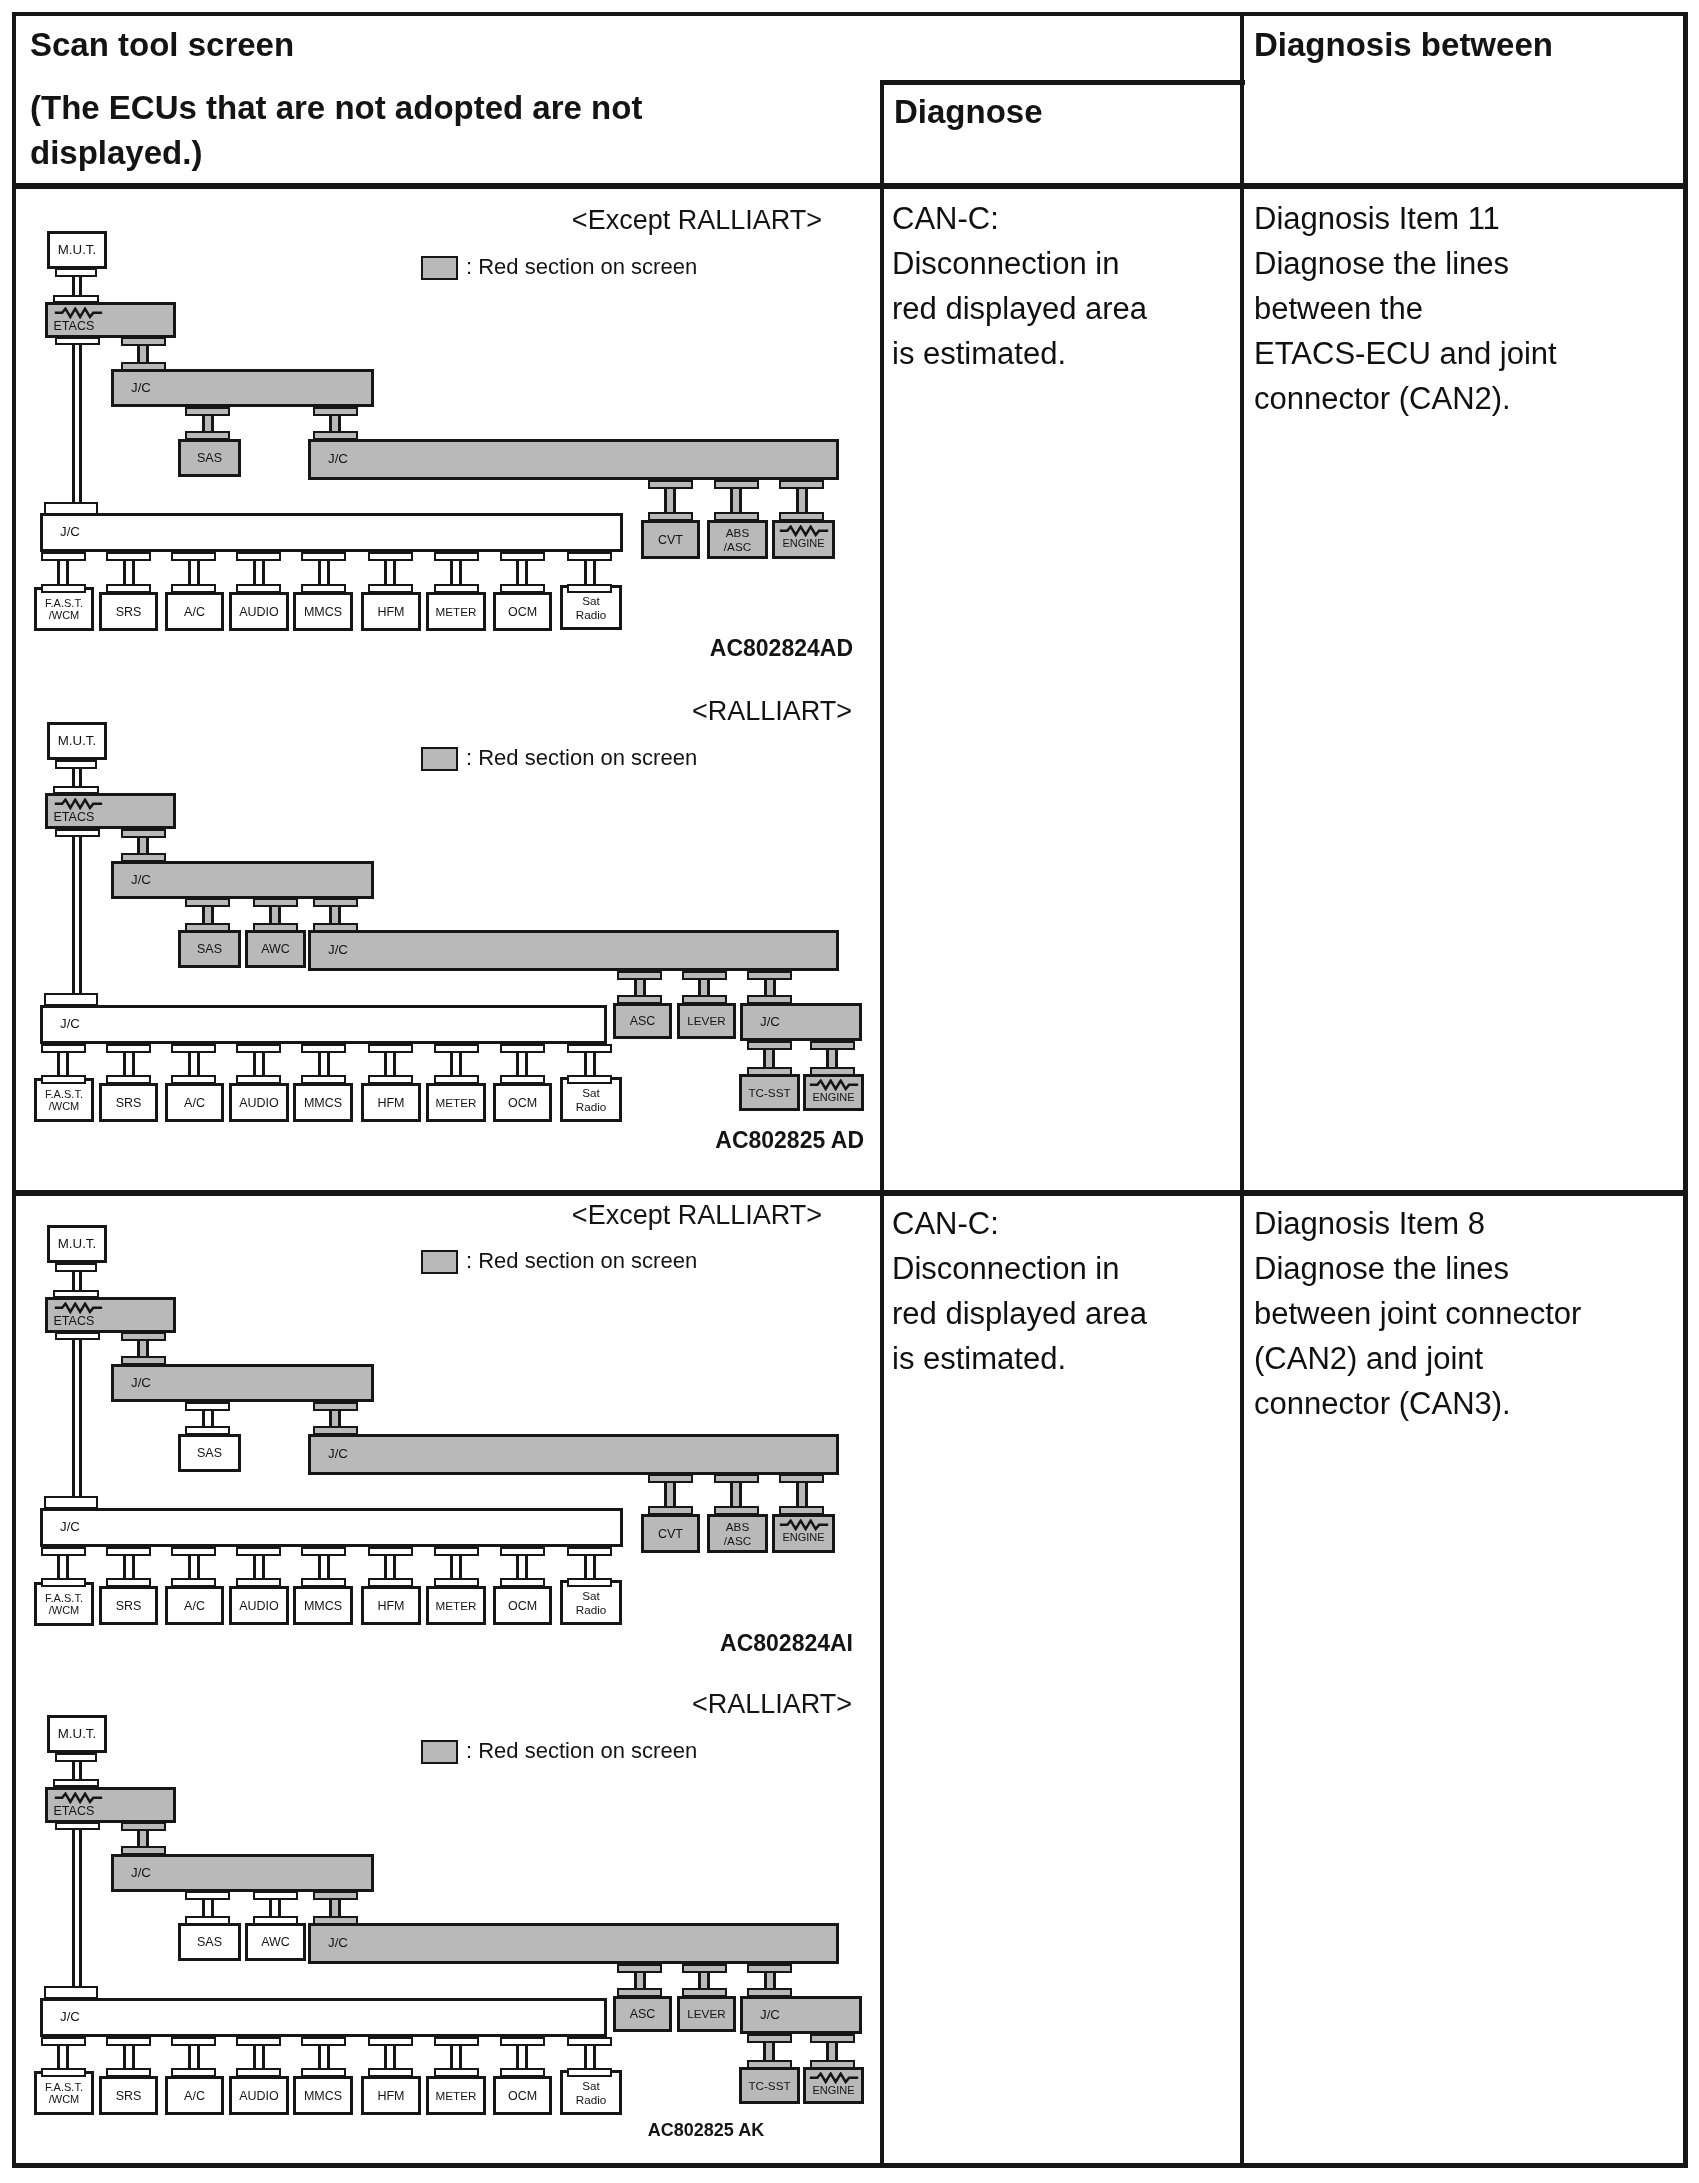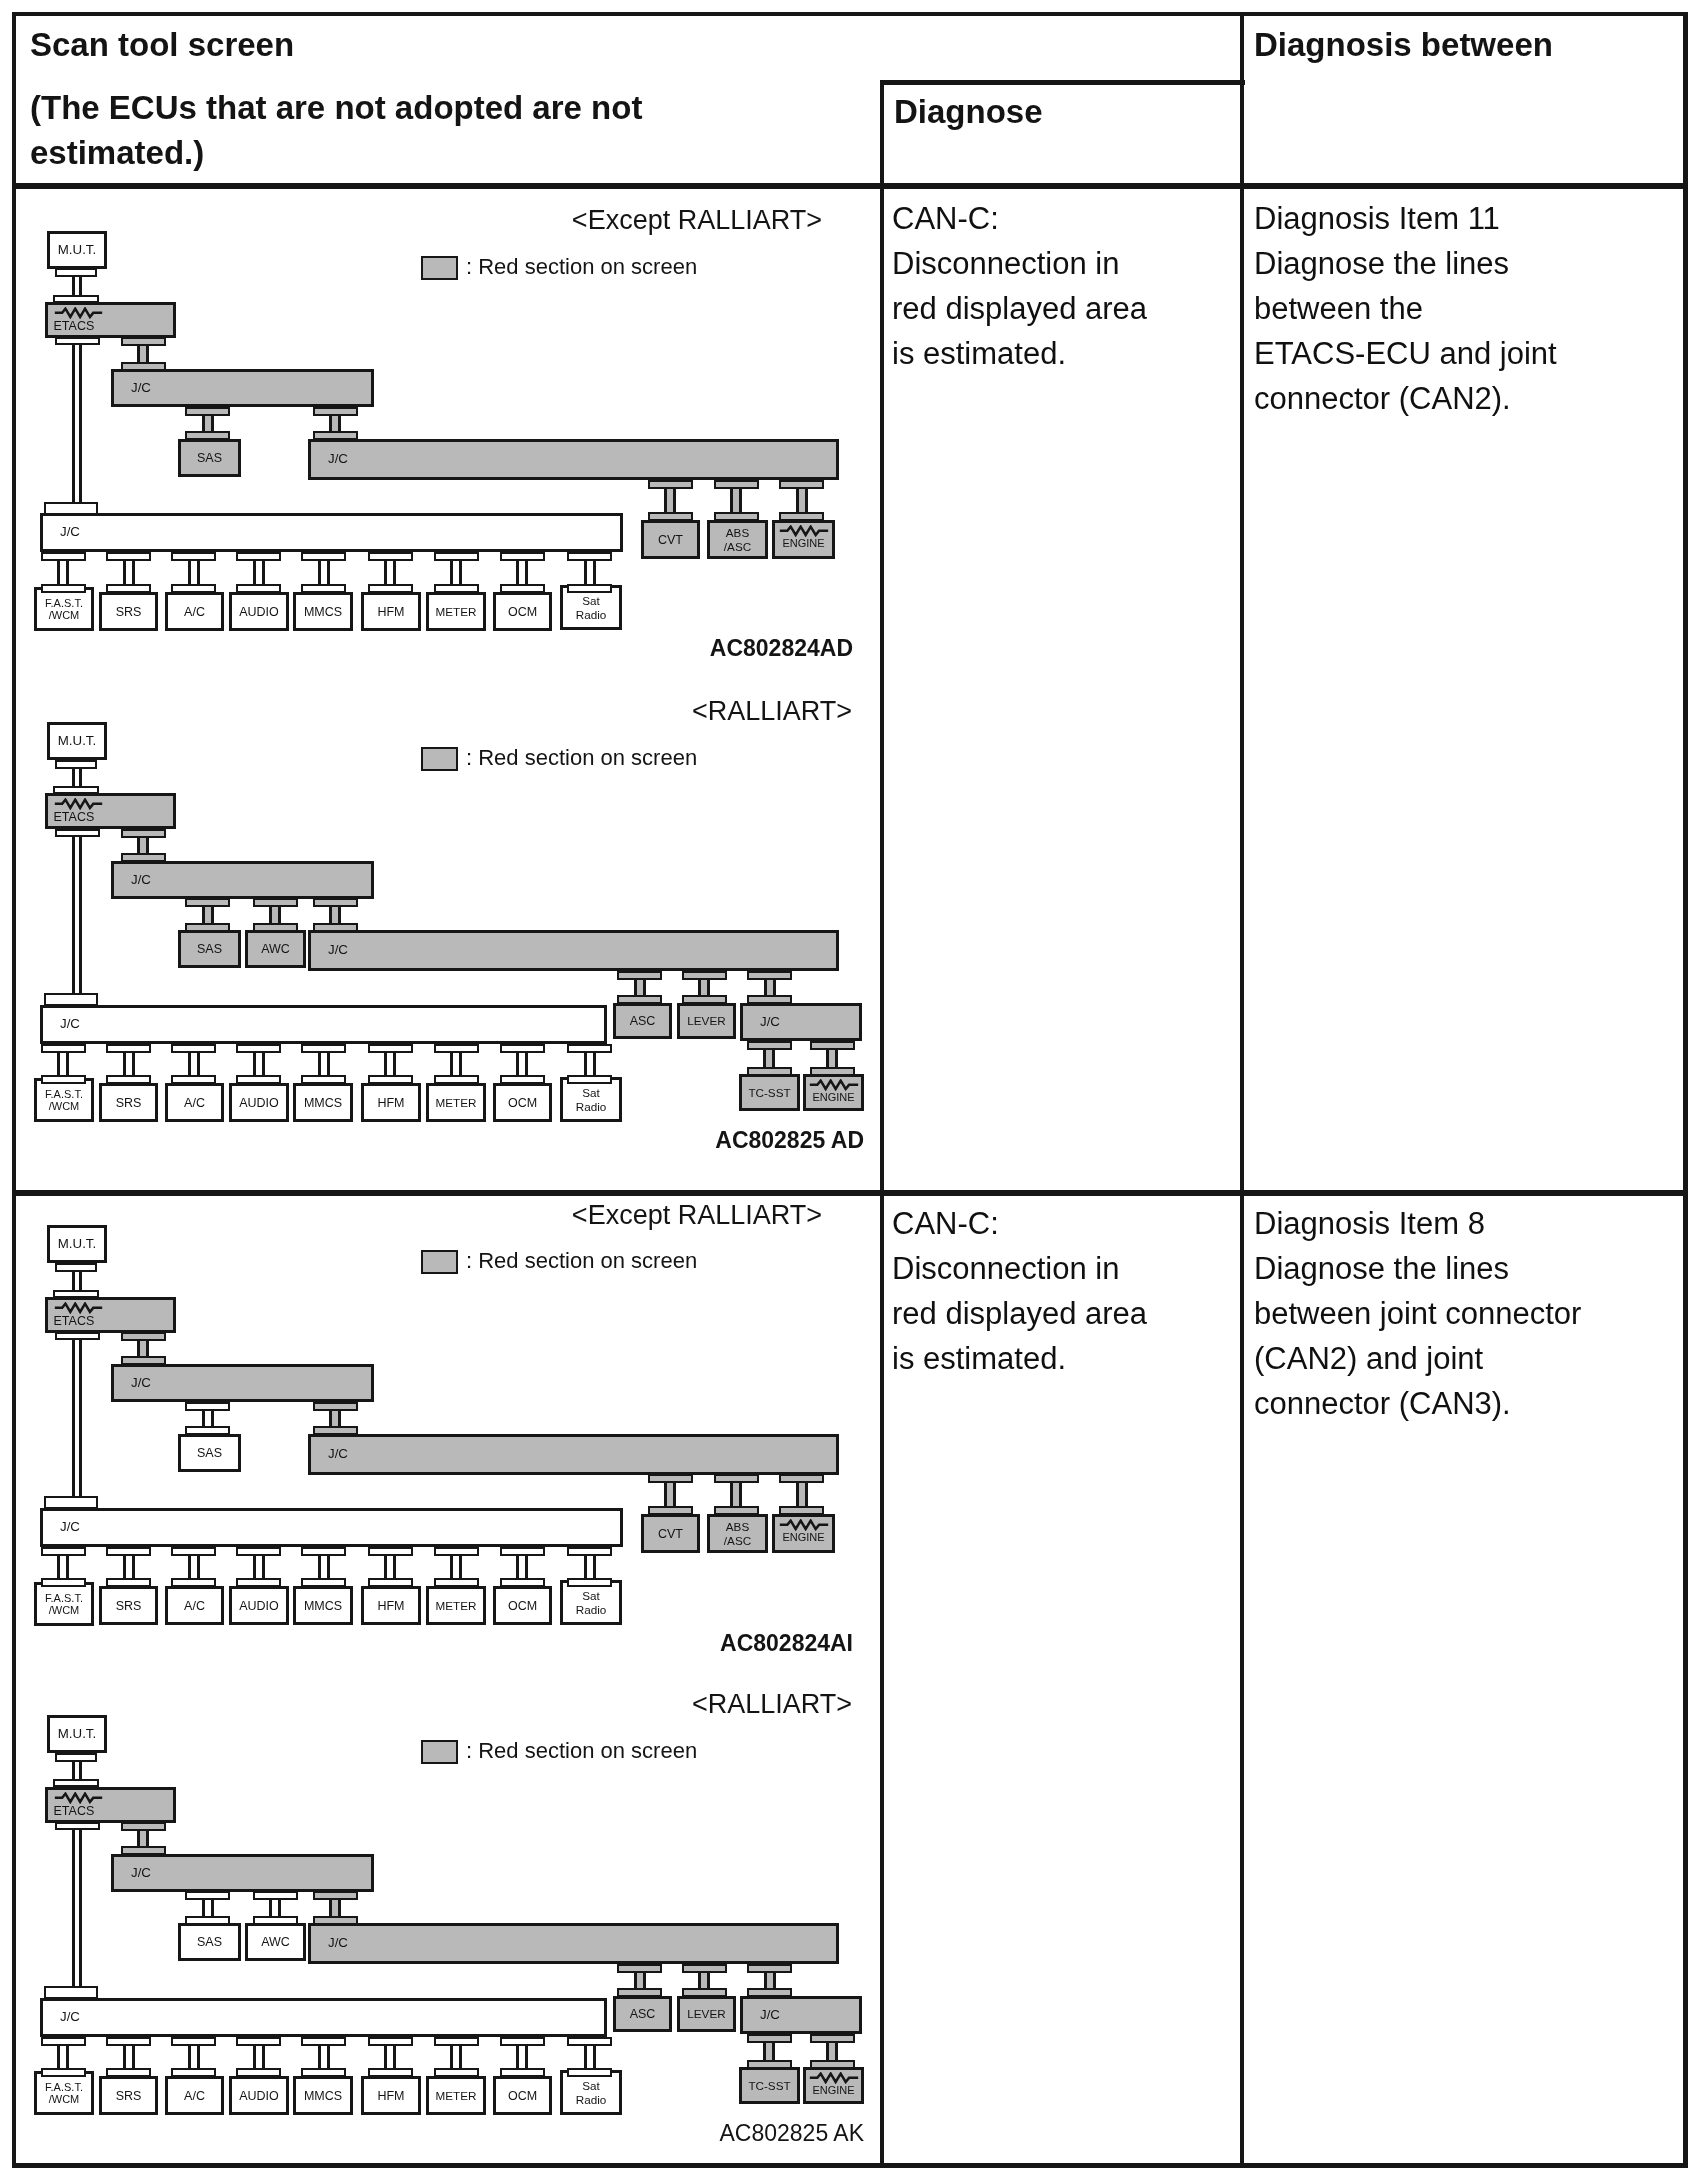--- a/index.html
+++ b/index.html
@@ -30,21 +30,21 @@
   <div class="bd" style="left:1683px;top:11.7px;width:4.7px;height:2156px;"></div>
   <div class="bd" style="left:11.7px;top:2163px;width:1676px;height:4.7px;"></div>
   <div class="bd" style="left:1240px;top:11.7px;width:3.9px;height:2156px;"></div>
   <div class="bd" style="left:880px;top:80px;width:3.9px;height:2088px;"></div>
   <div class="bd" style="left:880px;top:80px;width:365px;height:4.7px;"></div>
   <div class="bd" style="left:11.7px;top:183px;width:1676px;height:6.3px;"></div>
   <div class="bd" style="left:11.7px;top:1190px;width:1676px;height:6.3px;"></div>
 
   <div class="htitle" style="left:30px;top:22px;">Scan tool screen</div>
   <div class="htitle" style="left:30px;top:85px;">(The ECUs that are not adopted are not
-estimated.)</div>
+displayed.)</div>
   <div class="htitle" style="left:894px;top:89px;">Diagnose</div>
   <div class="htitle" style="left:1254px;top:22px;">Diagnosis between</div>
 
   <div class="cell" style="left:892px;top:196px;width:344px;">CAN-C:
 Disconnection in
 red displayed area
 is estimated.</div>
   <div class="cell" style="left:1254px;top:196px;width:430px;">Diagnosis Item 11
 Diagnose the lines
 between the
@@ -565,16 +565,16 @@
       <div class="stem" style="left: 826px; top: 2040px; height: 22px; background: rgb(185, 185, 185);"></div>
       <div class="flange" style="left: 810px; top: 2034px; width: 45px; height: 8.6px; background: rgb(185, 185, 185);"></div>
       <div class="flange" style="left: 810px; top: 2060px; width: 45px; height: 8.6px; background: rgb(185, 185, 185);"></div>
       <div class="conbar" style="left: 55px; top: 1753px; width: 42px; height: 8.6px;"></div>
       <div class="conbar" style="left: 53px; top: 1779px; width: 46px; height: 7.8px;"></div>
       <div class="conbar" style="left: 55px; top: 1822px; width: 45px; height: 7.8px;"></div>
       <div class="conbar" style="left: 44px; top: 1986px; width: 54px; height: 12.5px;"></div>
       <div class="legend-swatch" style="left: 421px; top: 1740px; width: 37px; height: 24px; background: rgb(185, 185, 185);"></div>
       <div class="dtext" style="left: 466px; top: 1738px; font-size: 22px;">: Red section on screen</div>
       <div class="dtext" style="left: 462px; top: 1689px; width: 390px; text-align: right; font-size: 27px;">&lt;RALLIART&gt;</div>
-      <div class="dtext" style="left: 548px; top: 2120px; width: 316px; text-align: right; font-size: 23px; font-weight: normal;">AC802825 AK</div>
+      <div class="dtext" style="left: 548px; top: 2120px; width: 316px; text-align: center; font-size: 18px; font-weight: bold;">AC802825 AK</div>
     </div>
 </div>
 
 
 </body></html>

